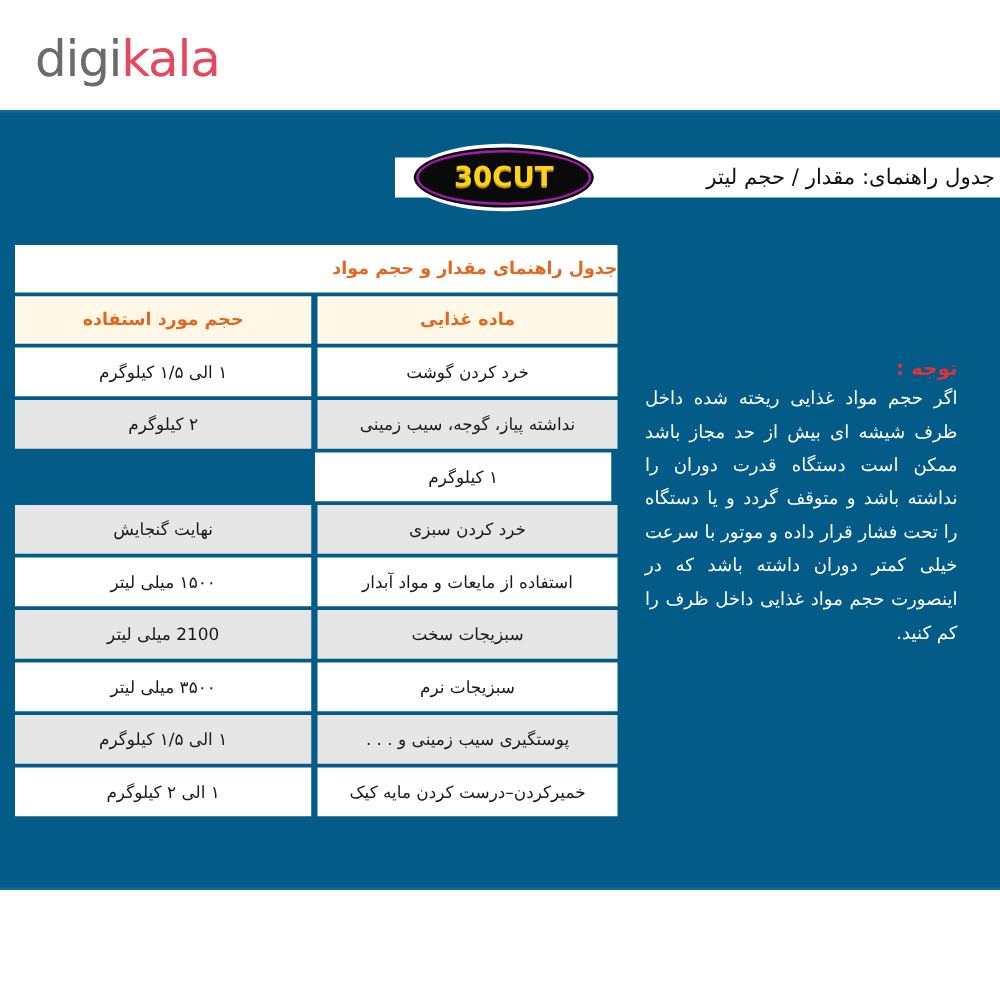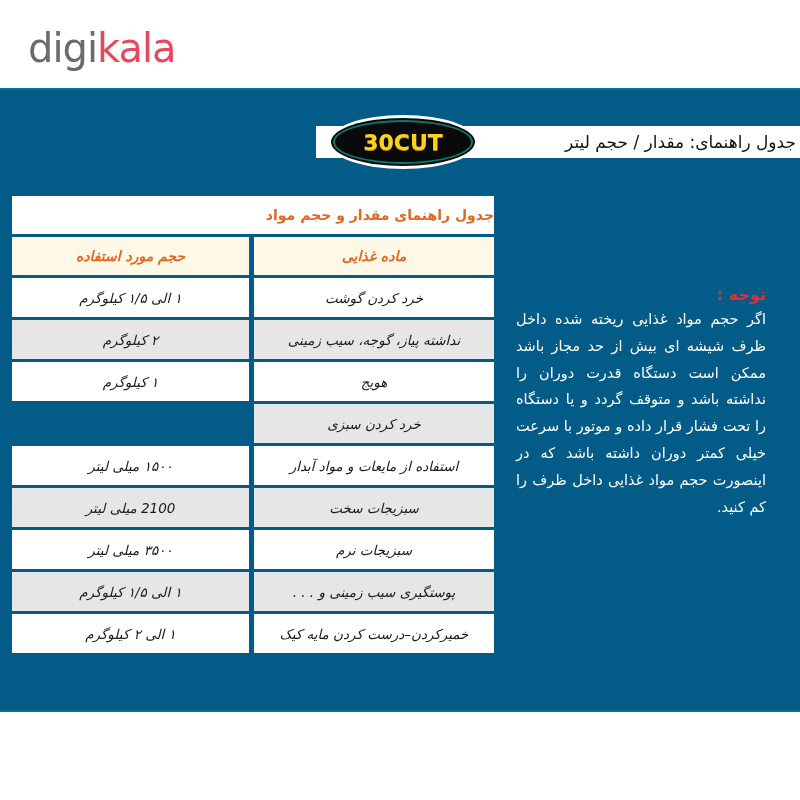--- a/index.html
+++ b/index.html
@@ -10,28 +10,28 @@
   .logo { position: absolute; left: 28px; top: 24px; font-family: "DejaVu Sans", sans-serif; font-size: 40px; letter-spacing: -1px; line-height: 48px; }
   .logo .digi { color: #6b6b6b; }
   .logo .kala { color: #e6495b; margin-top: 37px; }
 
   .panel { position: absolute; left: 0; top: 88px; width: 800px; height: 624px; background: #035b88; border-top: 2px solid #0b6e93; border-bottom: 2px solid #0b6e93; }
 
   .title-strip { position: absolute; left: 316px; top: 36px; width: 484px; height: 32px; background: #ffffff; }
   .title-strip .title-text { position: absolute; right: 4px; top: 3px; font-size: 17px; color: #111; direction: rtl; line-height: 26px; }
 
   .brand-badge { position: absolute; left: 328px; top: 25px; width: 150px; height: 54px; background: #ffffff; border-radius: 50%; display: flex; align-items: center; justify-content: center; }
-  .brand-badge .inner { width: 140px; height: 44px; background: #0a0a0a; border-radius: 50%; display: flex; align-items: center; justify-content: center; border: 2px solid #0f766e; box-shadow: 0 0 0 2px #0a0a0a; }
+  .brand-badge .inner { width: 140px; height: 44px; background: #0a0a0a; border-radius: 50%; display: flex; align-items: center; justify-content: center; border: 2px solid #a21caf; box-shadow: 0 0 0 2px #0a0a0a; }
   .brand-badge .inner span { font-family: "DejaVu Sans", sans-serif; font-weight: bold; font-size: 22px; color: #ffd21a; letter-spacing: 0px; text-shadow: 0 1px 0 #b58b00; }
 
   .table { position: absolute; left: 12px; top: 106px; width: 482px; }
   .t-title { width: 482px; height: 38px; background: #ffffff; color: #e06820; font-size: 14px; font-weight: bold; text-align: right; line-height: 38px; direction: rtl; }
   .row { display: flex; flex-direction: row-reverse; margin-top: 3px; height: 39px; }
   .row.header { height: 38px; }
-  .cell { height: 100%; display: flex; align-items: center; justify-content: center; font-size: 13.5px; color: #1a1a1a; direction: rtl; text-align: right; font-style: italic; }
+  .cell { height: 100%; display: flex; align-items: center; justify-content: center; font-size: 13.5px; color: #1a1a1a; direction: rtl; text-align: right; }
   .cell.c1 { width: 240px; }
   .cell.c2 { width: 237px; margin-right: 5px; }
   .row.header .cell { background: #fff8e6; color: #e06820; font-weight: bold; font-size: 14px; }
   .row.white .cell { background: #ffffff; }
   .row.gray .cell { background: #e6e6e6; }
 
   .note { position: absolute; left: 516px; top: 194px; width: 250px; direction: rtl; text-align: right; }
   .note .note-title { color: #e0313a; font-weight: bold; font-size: 16px; line-height: 22px; }
   .note .note-body { color: #ffffff; font-size: 14.5px; line-height: 26.8px; text-align: justify; text-align-last: right; }
 </style>
@@ -65,25 +65,25 @@
 
     <div class="row white">
       <div class="cell c1">خرد کردن گوشت</div>
       <div class="cell c2">۱ الی ۱/۵ کیلوگرم</div>
     </div>
     <div class="row gray">
       <div class="cell c1">نداشته پیاز، گوجه، سیب زمینی</div>
       <div class="cell c2">۲ کیلوگرم</div>
     </div>
     <div class="row white">
-      <div class="cell c1">هویج</div>
       <div class="cell c2">۱ کیلوگرم</div>
     </div>
     <div class="row gray">
       <div class="cell c1">خرد کردن سبزی</div>
+      <div class="cell c2">نهایت گنجایش</div>
     </div>
     <div class="row white">
       <div class="cell c1">استفاده از مایعات و مواد آبدار</div>
       <div class="cell c2">۱۵۰۰ میلی لیتر</div>
     </div>
     <div class="row gray">
       <div class="cell c1">سبزیجات سخت</div>
       <div class="cell c2">2100 میلی لیتر</div>
     </div>
     <div class="row white">

